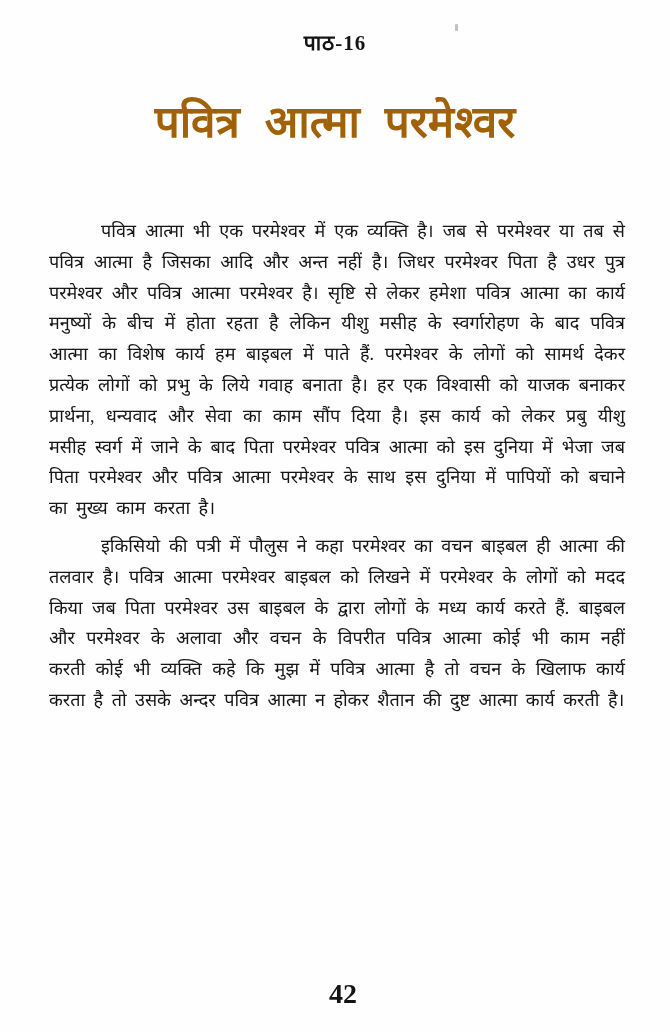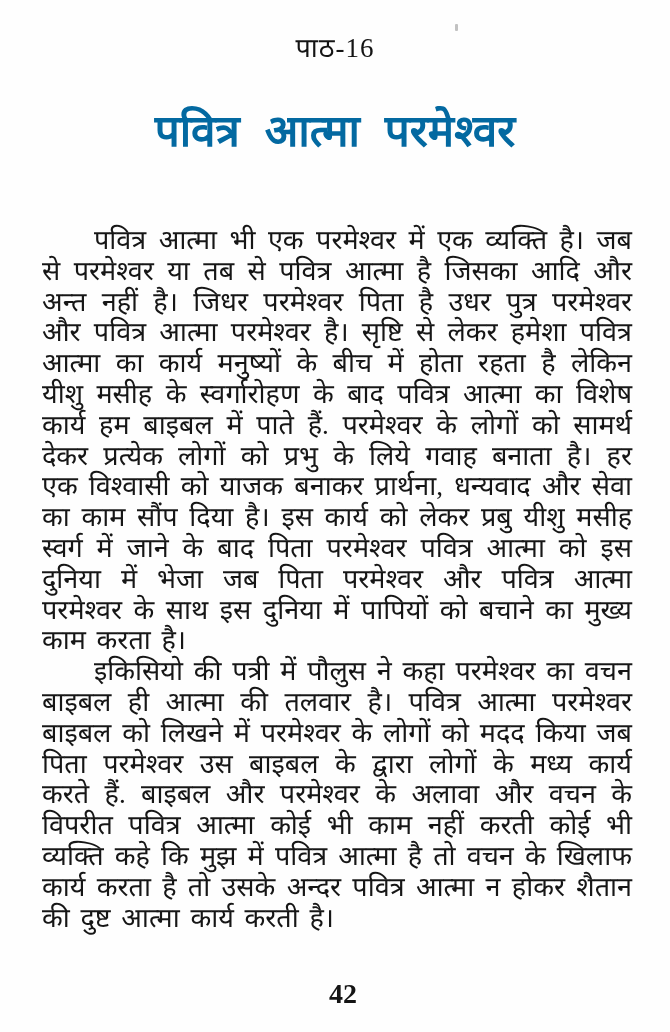--- a/index.html
+++ b/index.html
@@ -16,46 +16,46 @@
     overflow: hidden;
   }
   .page {
     position: relative;
     width: 670px;
     height: 1032px;
     background: #fefefe;
   }
   .lesson-header {
     text-align: center;
-    font-size: 27px;
-    font-weight: normal;
+    font-size: 21px;
+    font-weight: bold;
     padding-top: 28px;
     letter-spacing: 1px;
     color: #141414;
   }
   .title-block {
     margin-top: 38px;
     text-align: center;
     font-weight: bold;
-    color: #0369a1;
+    color: #a16207;
   }
   .title-line {
     font-size: 44px;
     line-height: 58px;
     word-spacing: 14px;
   }
   .body-block {
     margin: 64px 38px 0 42px;
   }
   .para {
-    font-size: 27px;
+    font-size: 18px;
     line-height: 30.8px;
     text-align: justify;
     text-align-last: left;
-    margin: 0;
+    margin: 7px;
     color: #161616;
     word-spacing: 4px;
   }
   .para.indented {
     text-indent: 52px;
   }
   .section-heading {
     text-align: center;
     font-size: 27px;
     font-weight: bold;

